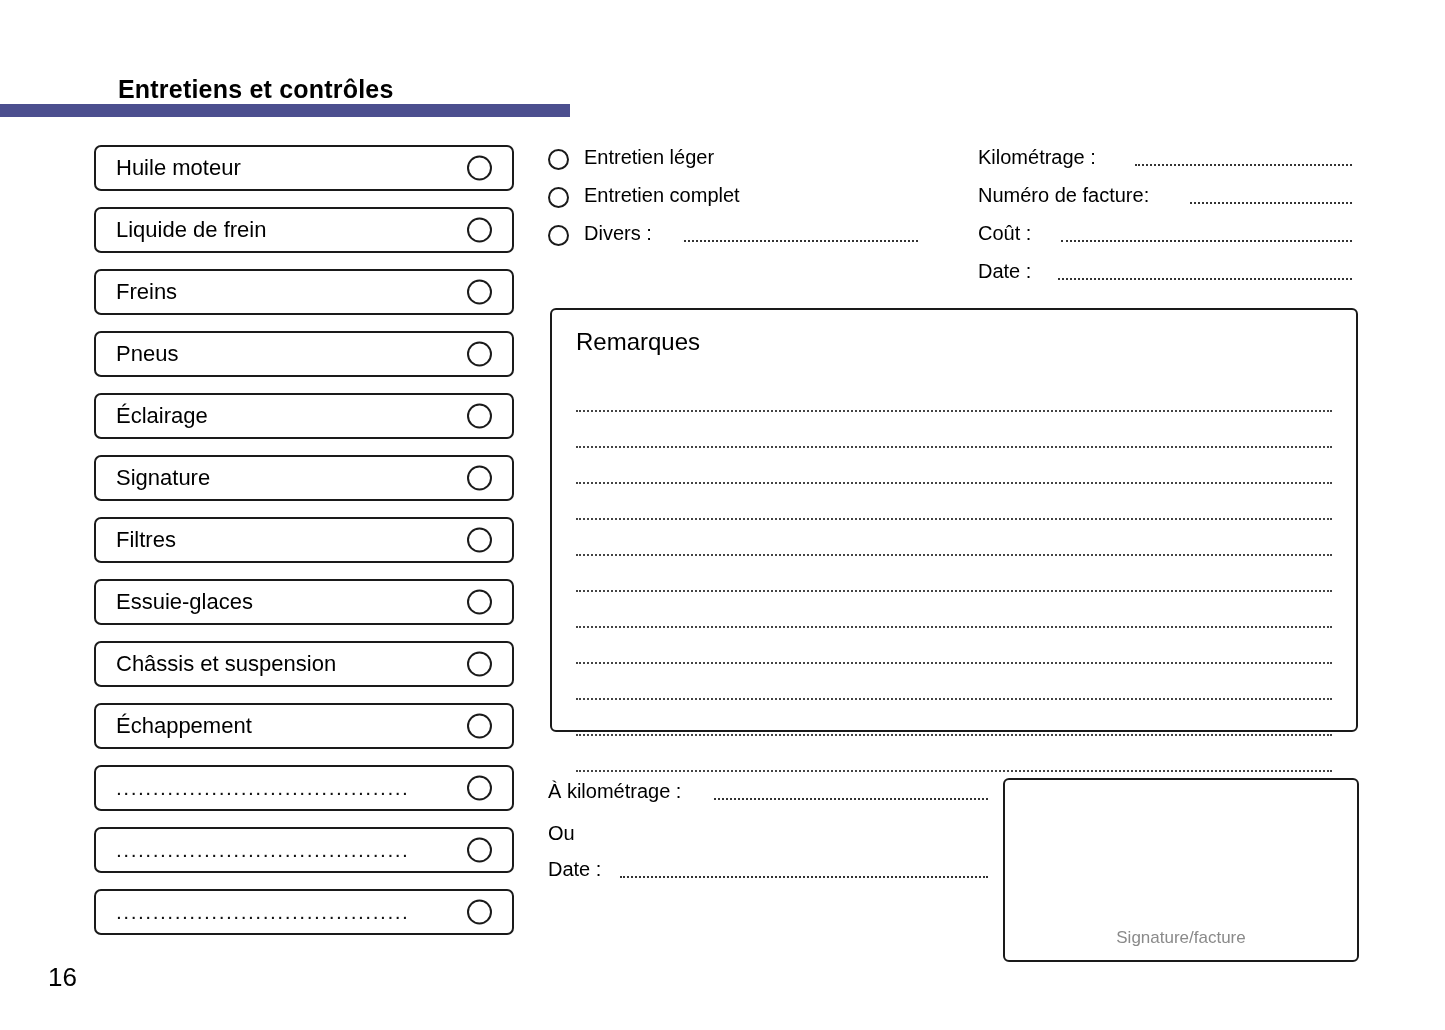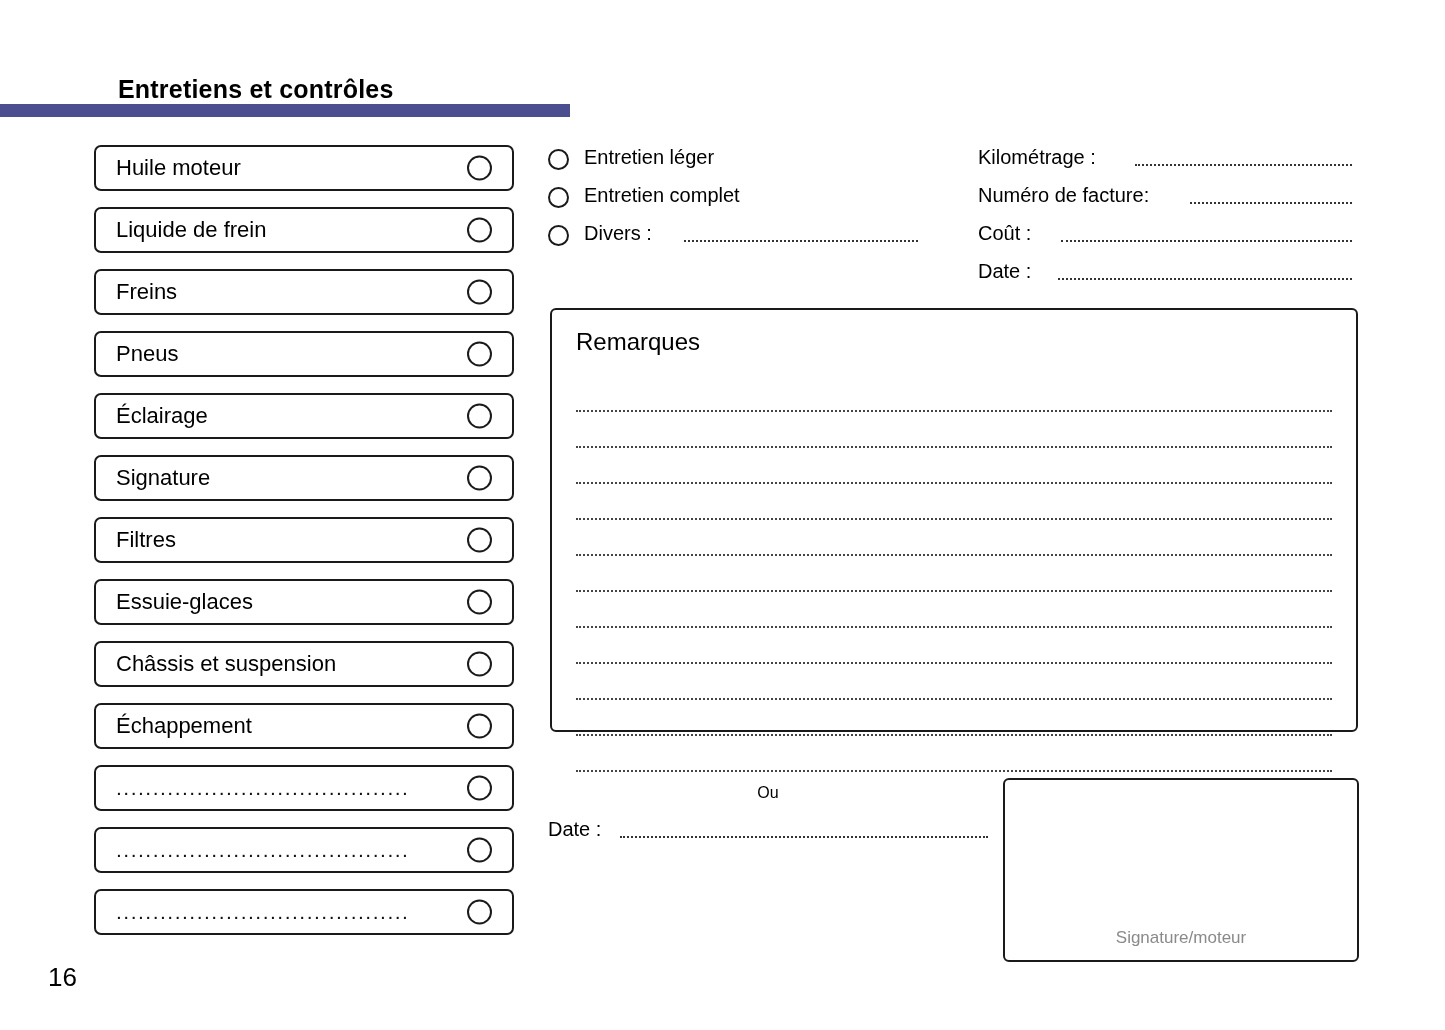--- a/index.html
+++ b/index.html
@@ -188,24 +188,23 @@
     font-size: 20px;
     white-space: nowrap;
   }
   .ns-dotline {
     position: absolute;
     right: 0;
     top: 20px;
     border-bottom: 2px dotted #333;
   }
   #ns-or {
-    font-size: 16px;
+    font-size: 20px;
     height: 38px;
     line-height: 30px;
-    text-align: center;
   }
 
   
   #signature-box {
     position: absolute;
     left: 1003px;
     top: 778px;
     width: 356px;
     height: 184px;
     border: 2px solid #1a1a1a;
@@ -339,24 +338,28 @@
       <div class="remark-line"></div>
       <div class="remark-line"></div>
       <div class="remark-line"></div>
       <div class="remark-line"></div>
       <div class="remark-line"></div>
       <div class="remark-line"></div>
     </div>
 </div>
 
 <div id="next-service">
+  <div class="ns-row">
+    <span class="ns-label">À kilométrage :</span>
+    <span class="ns-dotline" id="ns-mileage-line" style="left: 166px;"></span>
+  </div>
   <div id="ns-or">Ou</div>
   <div class="ns-row">
     <span class="ns-label">Date :</span>
     <span class="ns-dotline" id="ns-date-line" style="left: 72px;"></span>
   </div>
 </div>
 
 <div id="signature-box">
-  <div id="signature-label">Signature/moteur</div>
+  <div id="signature-label">Signature/facture</div>
 </div>
 
 <div id="page-number">16</div>
 
 </body></html>

